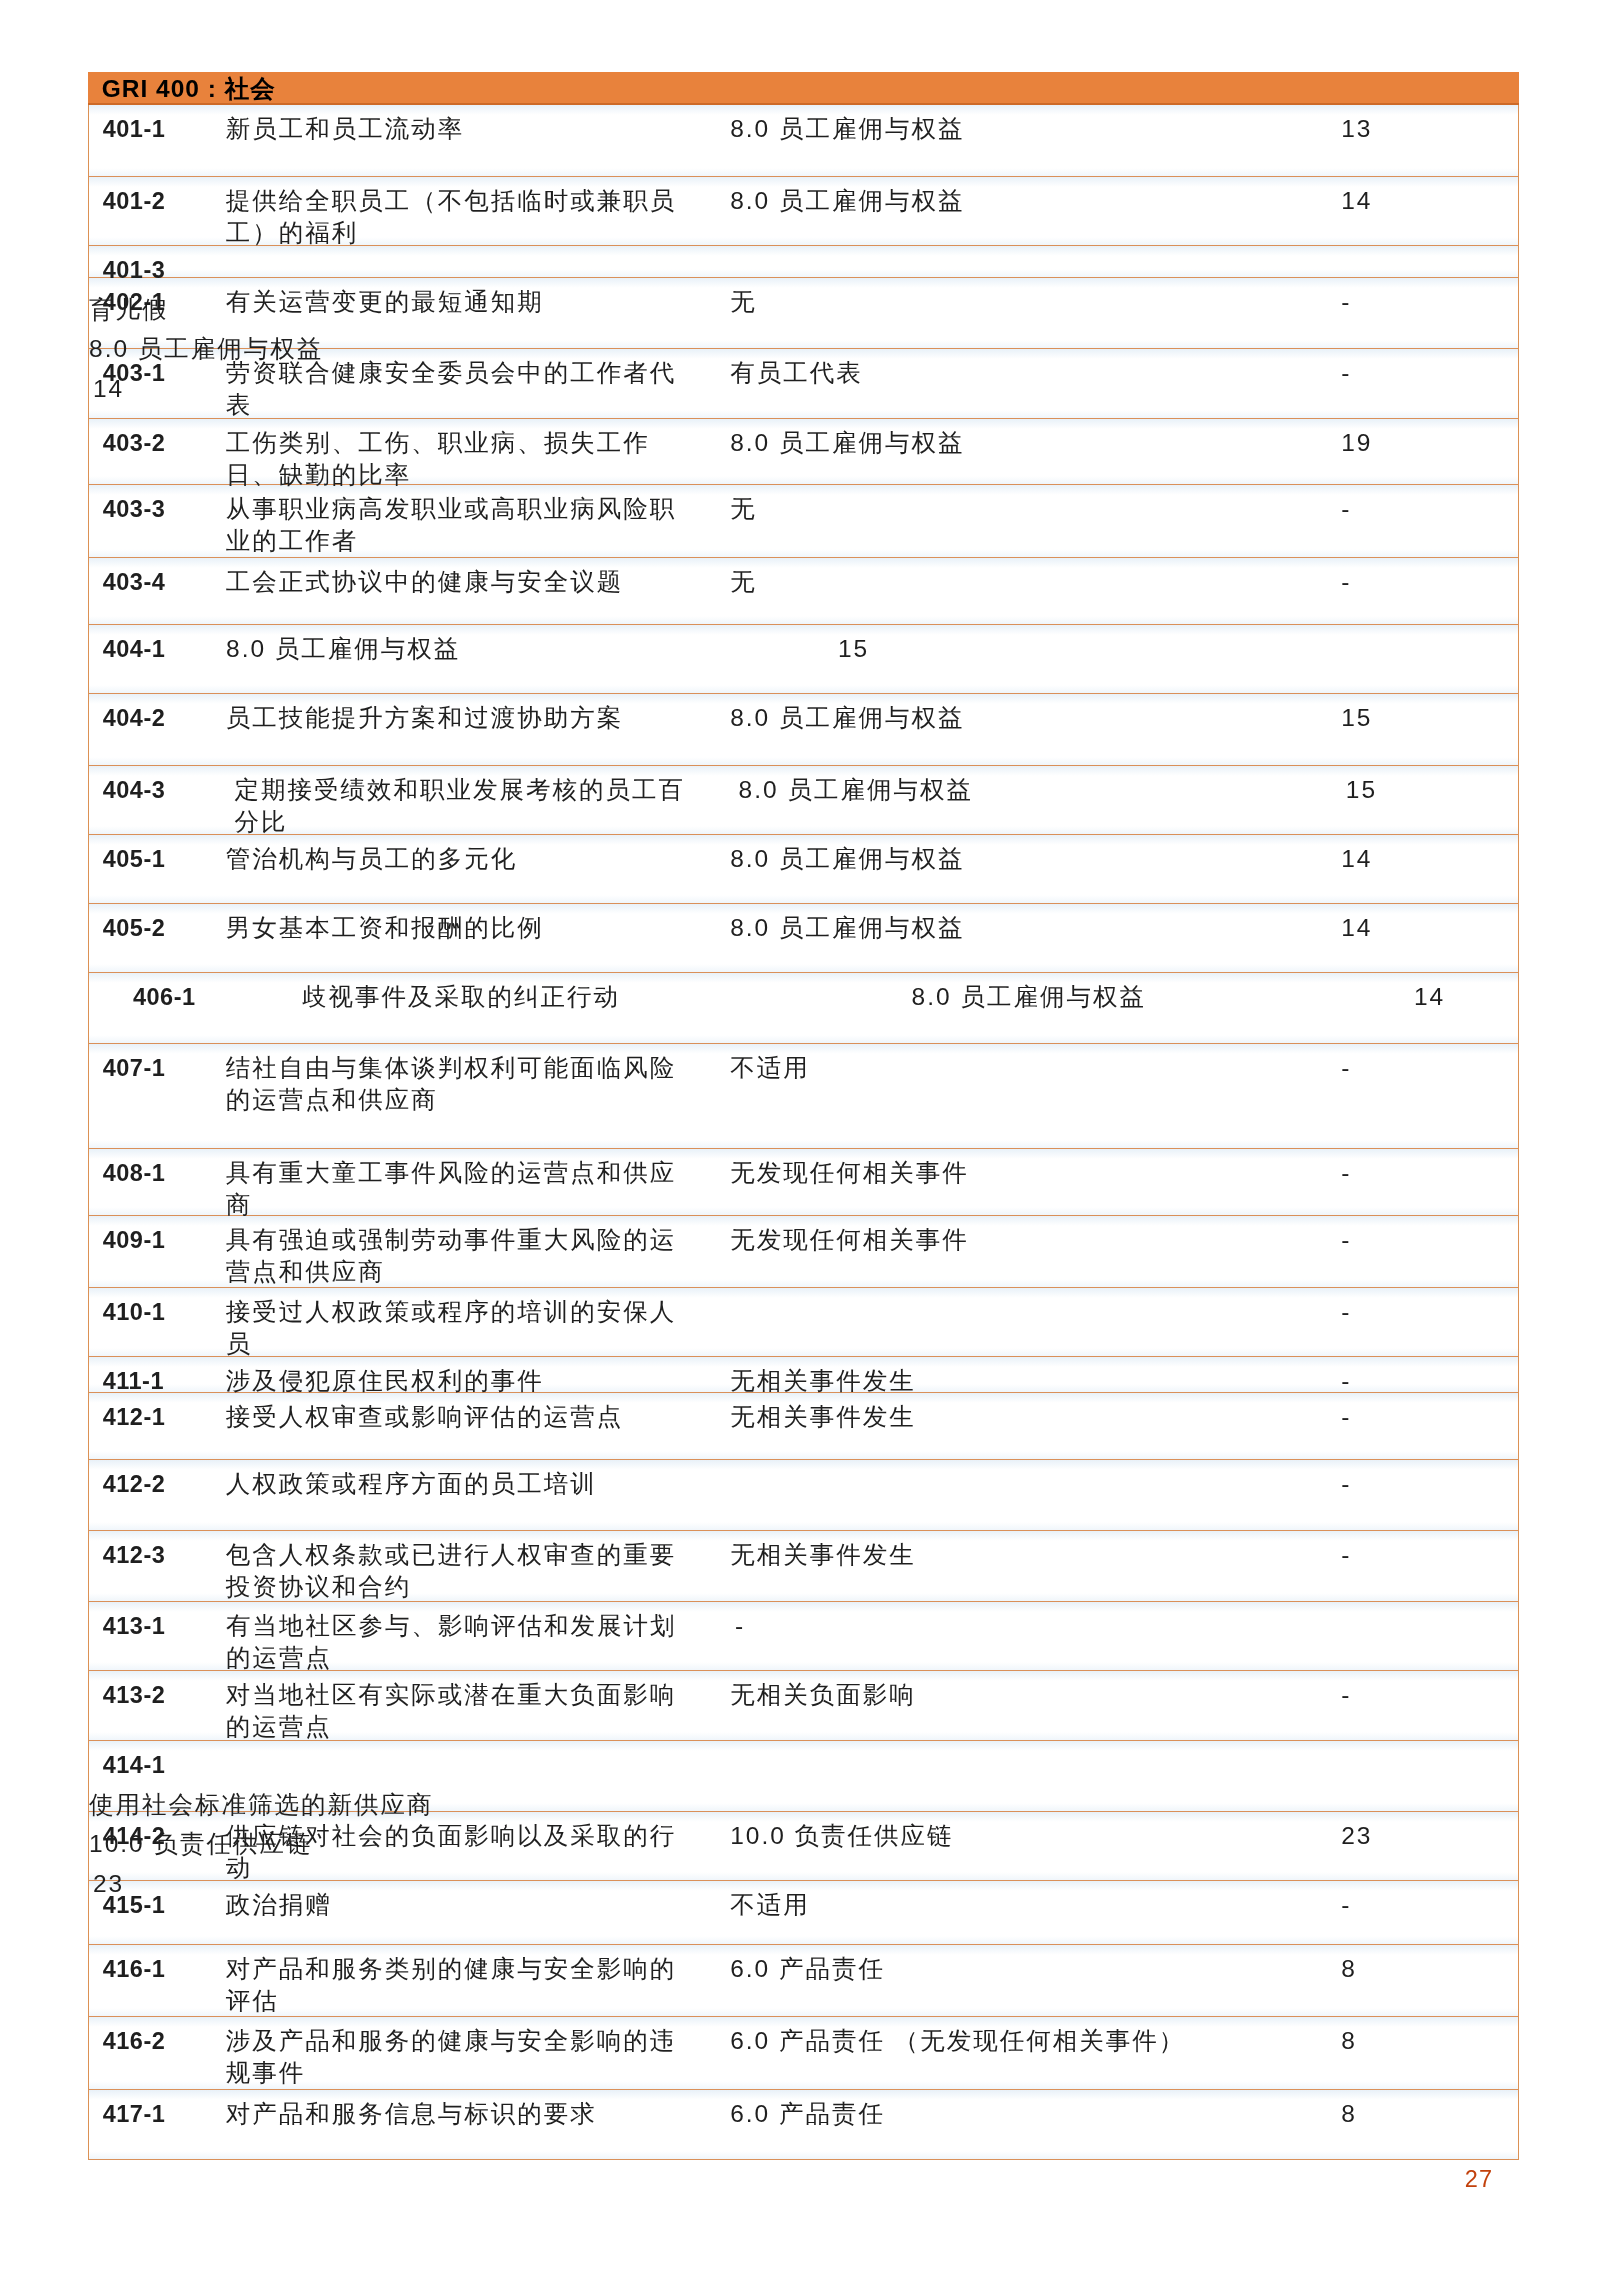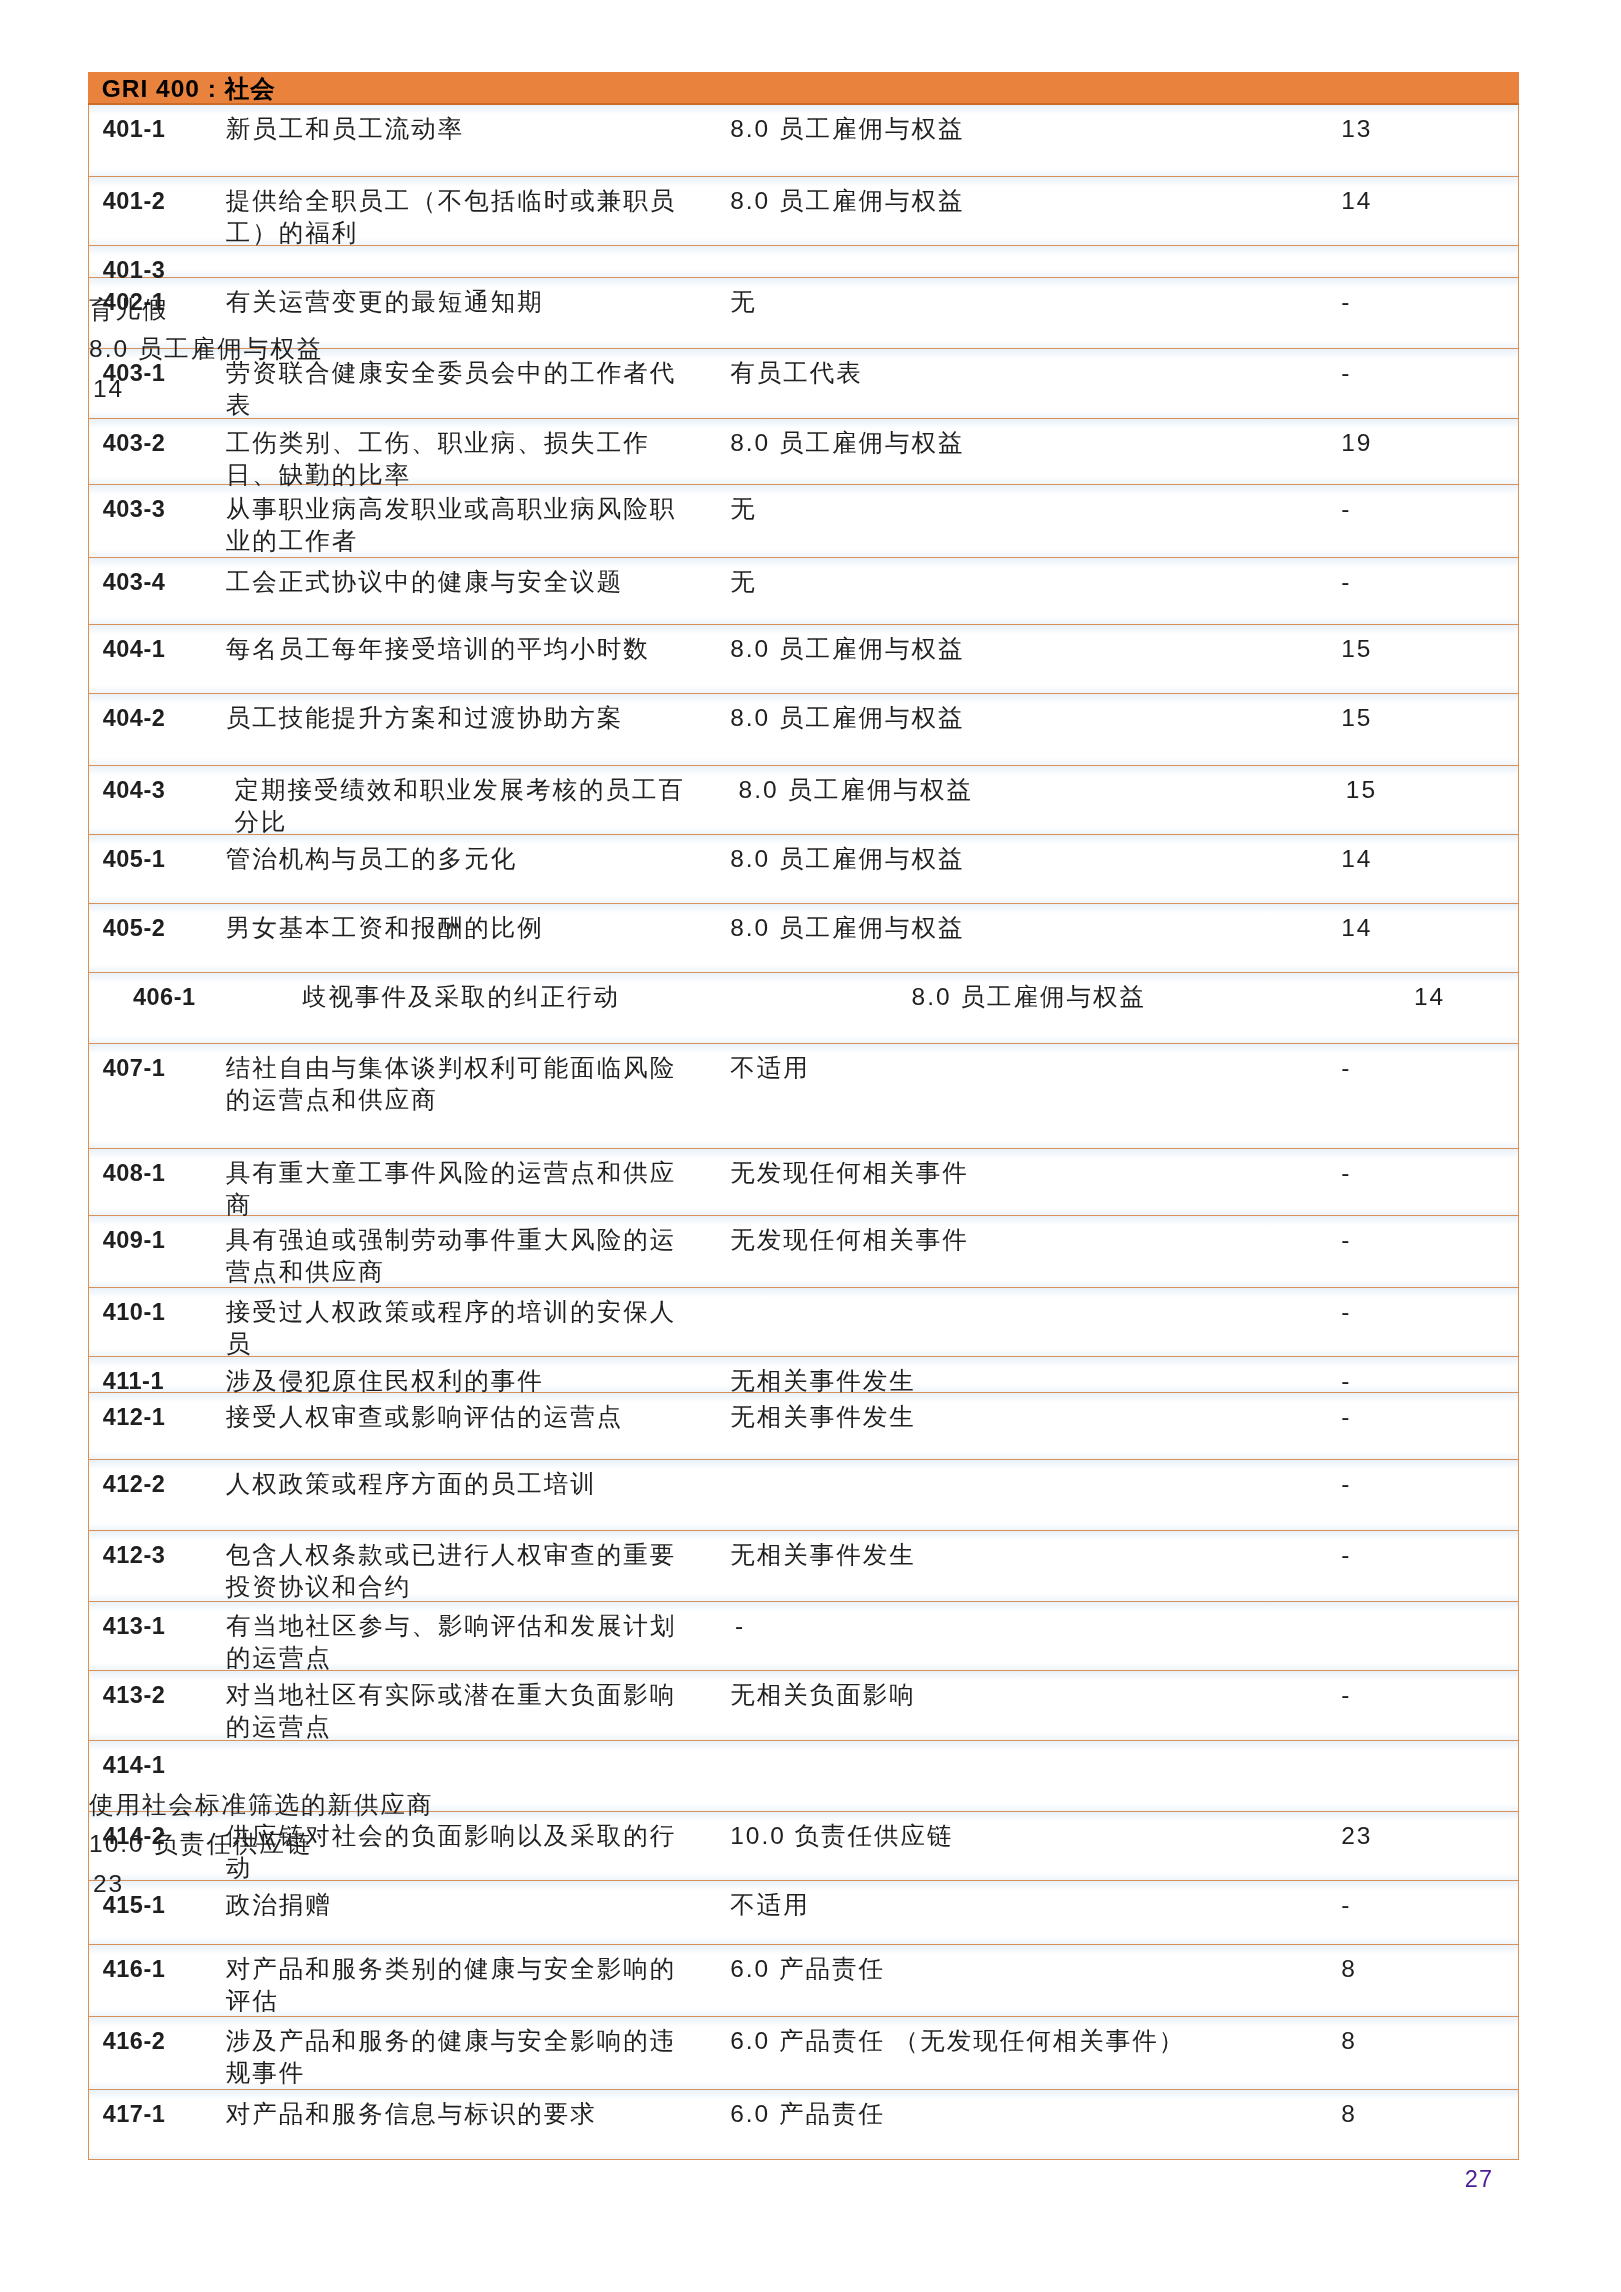--- a/index.html
+++ b/index.html
@@ -69,21 +69,21 @@
   }
   .cell-page {
     width: 181px;
     padding-left: 3.9px;
   }
   .page-number {
     position: absolute;
     top: 2166px;
     right: 128px;
     font-size: 23.5px;
-    color: #4c1d95;
+    color: #c2410c;
     letter-spacing: 1px;
   }
 </style>
 </head>
 <body>
 
 <div class="page">
 
   <div class="gri-table">
     <div class="table-header">GRI 400 : 社会</div>
@@ -131,21 +131,20 @@
     <div class="cell cell-page">-</div>
   </div>
         <div class="table-row" style="height: 67px;">
     <div class="cell cell-code">403-4</div>
     <div class="cell cell-desc">工会正式协议中的健康与安全议题</div>
     <div class="cell cell-section">无</div>
     <div class="cell cell-page">-</div>
   </div>
         <div class="table-row" style="height: 69px;">
     <div class="cell cell-code">404-1</div>
-    <div class="cell cell-desc">每名员工每年接受培训的平均小时数</div>
     <div class="cell cell-section">8.0 员工雇佣与权益</div>
     <div class="cell cell-page">15</div>
   </div>
         <div class="table-row" style="height: 72px;">
     <div class="cell cell-code">404-2</div>
     <div class="cell cell-desc">员工技能提升方案和过渡协助方案</div>
     <div class="cell cell-section">8.0 员工雇佣与权益</div>
     <div class="cell cell-page">15</div>
   </div>
         <div class="table-row" style="height: 69px; gap: 12px;">

